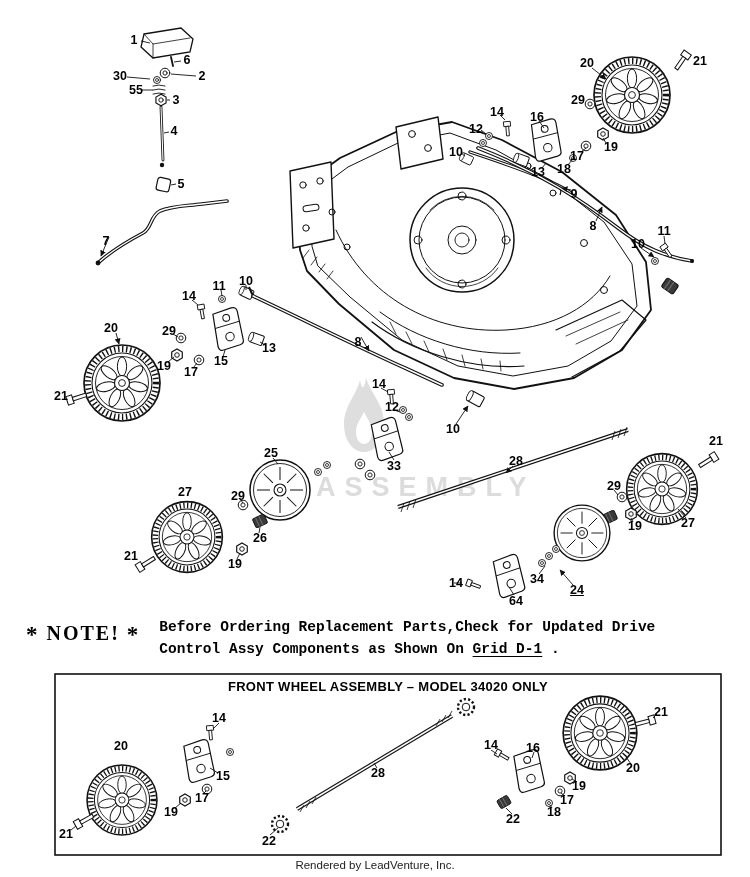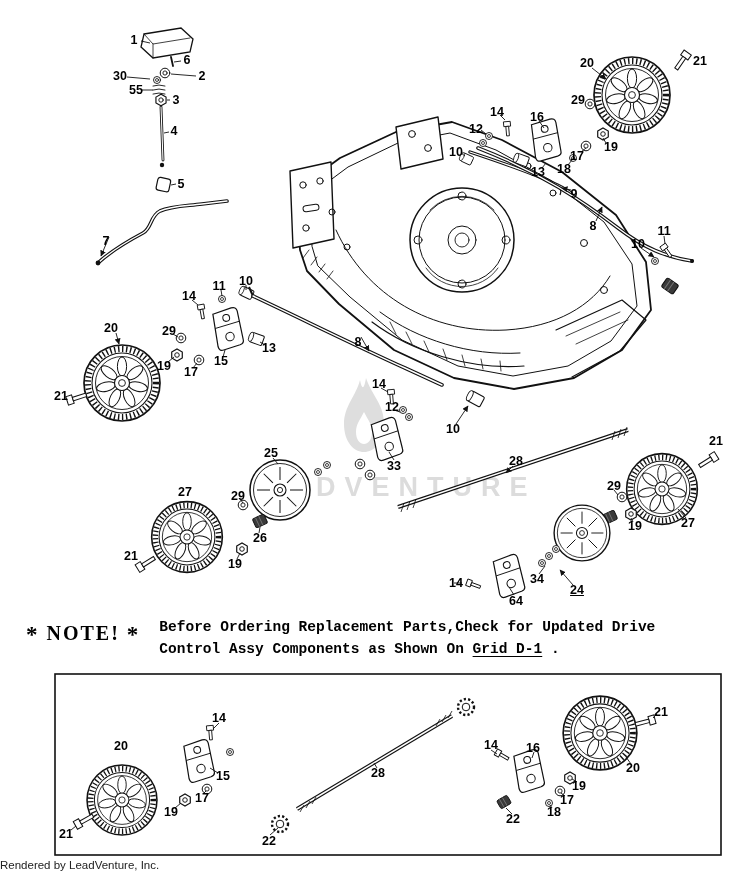--- a/index.html
+++ b/index.html
@@ -11,29 +11,29 @@
   .callout-layer{position:absolute;left:0;top:0;width:750px;height:877px;z-index:2;pointer-events:none;}
   .callout{position:absolute;transform:translate(-50%,-50%);
            font:700 12.5px "Liberation Sans",sans-serif;color:#000;white-space:nowrap;}
   .note{position:absolute;left:26px;top:617px;z-index:3;display:flex;gap:19px;align-items:flex-start;}
   .note-head{font:700 20px "Liberation Serif",serif;letter-spacing:2px;white-space:nowrap;padding-top:5px;}
   .note-head .star{font-size:23px;vertical-align:-2px;}
   .note-body{font:700 14.5px "Liberation Mono",monospace;line-height:1.5;letter-spacing:0;}
   .grid-ref{text-decoration:underline;text-underline-offset:3px;}
   .inset-title{position:absolute;left:55px;top:679px;width:666px;text-align:center;z-index:3;
                font:700 13px "Liberation Sans",sans-serif;letter-spacing:.3px;}
-  .footer{position:absolute;left:0;top:859px;width:750px;z-index:3;
+  .footer{position:absolute;left:0;top:859px;width:750px;text-align:center;z-index:3;
           font:400 11.5px "Liberation Sans",sans-serif;color:#222;}
 </style>
 </head>
 <body>
 
 <div class="stage">
 
-  <div class="watermark">DVENTURE</div>
+  <div class="watermark">ASSEMBLY</div>
 
   <svg class="art" width="750" height="877" viewBox="0 0 750 877">
     <defs>
       <marker id="arr" markerWidth="7" markerHeight="7" refX="5.5" refY="3" orient="auto" markerUnits="userSpaceOnUse">
         <path d="M0,0 L6,3 L0,6 Z" fill="#111"></path>
       </marker>
       <ellipse id="petal" cx="0" cy="-16.5" rx="4.6" ry="9.5" fill="none" stroke="#111" stroke-width="1"></ellipse>
       <line id="slot" x1="0" y1="-23" x2="0" y2="-10" stroke="#111" stroke-width="1"></line>
       <g id="wheelA">
         <circle r="38" fill="#fff" stroke="#111" stroke-width="1.7"></circle>
@@ -420,16 +420,17 @@
       <span class="star">*</span>
       <span>NOTE!</span>
       <span class="star">*</span>
     </div>
     <div class="note-body">
       <div>Before Ordering Replacement Parts,Check for Updated Drive</div>
       <div><span>Control Assy Components as Shown On </span><span class="grid-ref">Grid D-1</span><span> .</span></div>
     </div>
   </div>
 
+  <div class="inset-title">FRONT WHEEL ASSEMBLY – MODEL 34020 ONLY</div>
 
   <div class="footer">Rendered by LeadVenture, Inc.</div>
 
 </div>
 
 </body></html>

